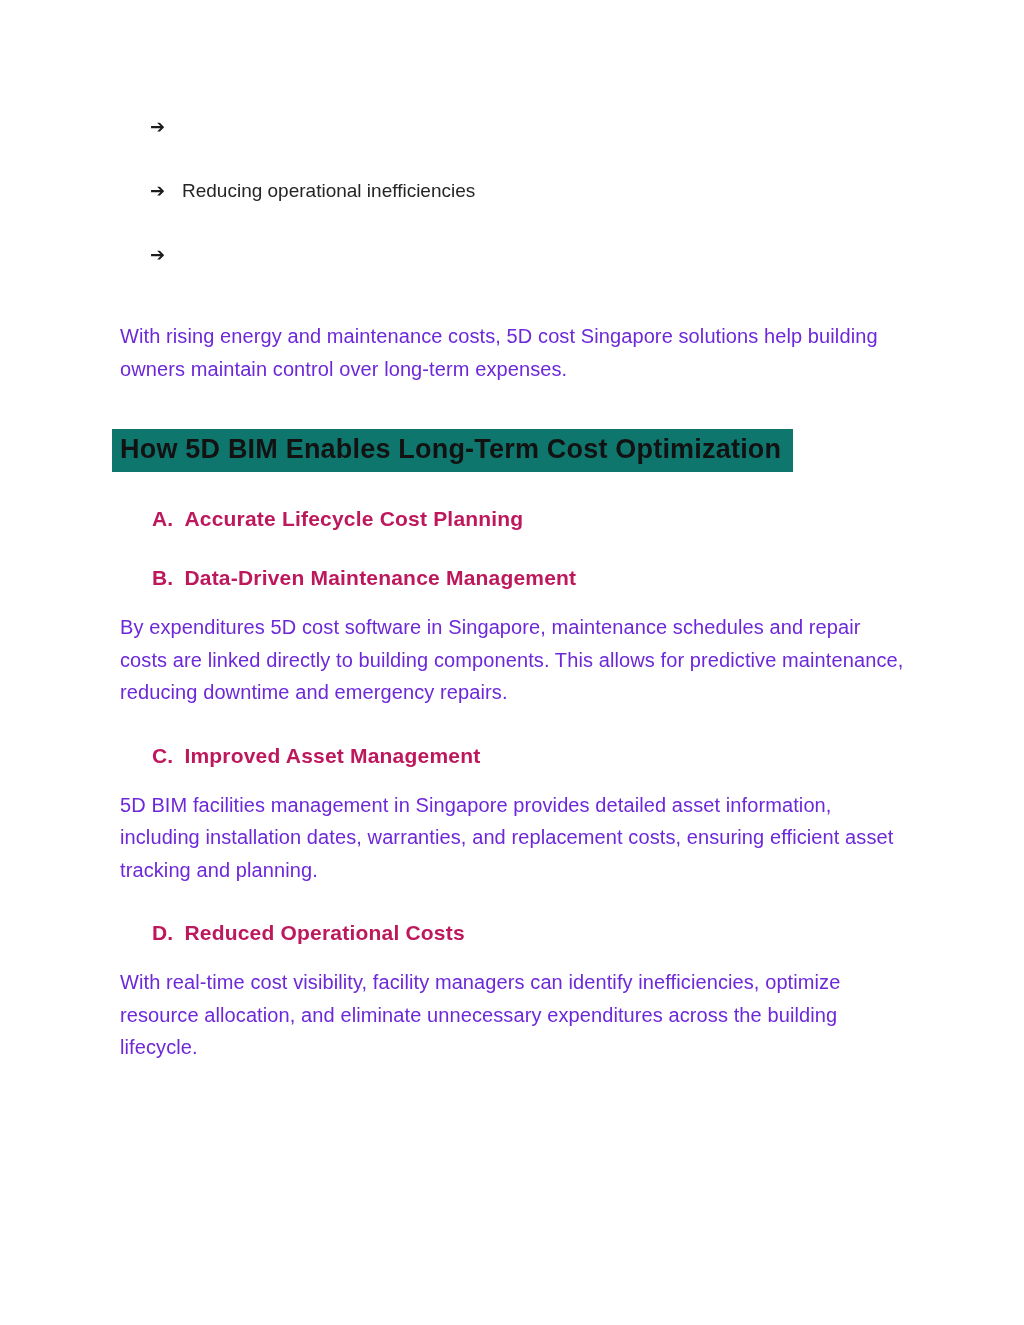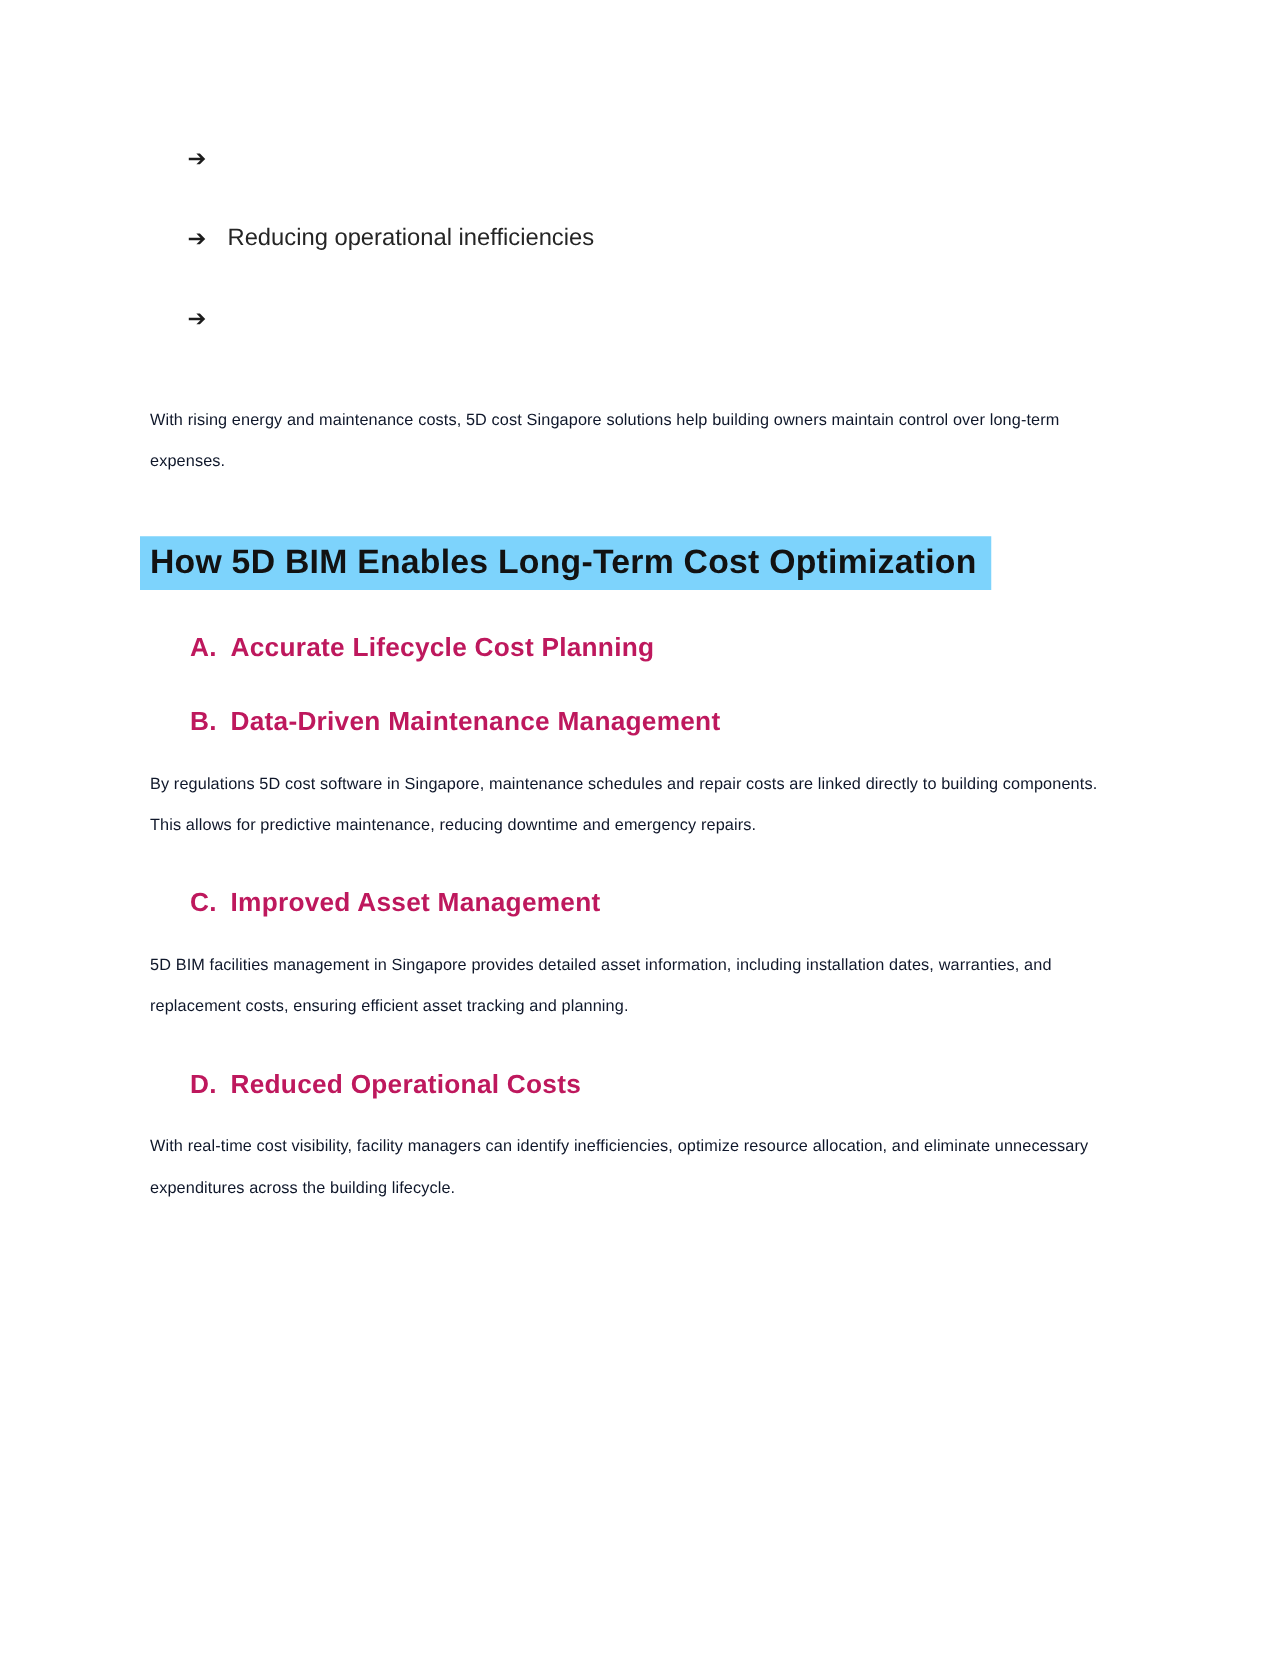--- a/index.html
+++ b/index.html
@@ -28,36 +28,36 @@
   }
   .bullet-marker {
     width: 32px;
     flex: 0 0 32px;
     font-size: 18px;
     color: #1c1c1c;
   }
 
   
   .para {
-    font-size: 13px;
+    font-size: 20px;
     line-height: 32.5px;
-    color: #0f172a;
+    color: #6d28d9;
     max-width: 800px;
     letter-spacing: 0.1px;
   }
   .intro { margin-top: 50px; }
 
   
   .main-heading-wrap { margin-top: 44px; margin-left: -8px; }
   .main-heading {
     display: inline-block;
     font-size: 27px;
     font-weight: 700;
     color: #121212;
-    background: #7dd3fc;
+    background: #0f766e;
     padding: 5px 12px 7px 8px;
     letter-spacing: 0.2px;
   }
 
   
   .section-heading {
     margin-top: 35px;
     margin-left: 32px;
     font-size: 21px;
     font-weight: 700;
@@ -90,21 +90,21 @@
   <div class="main-heading-wrap">
     <h1 class="main-heading">How 5D BIM Enables Long-Term Cost Optimization</h1>
   </div>
 
   <div>
     <h2 class="section-heading"><span class="section-label">A.</span><span>Accurate Lifecycle Cost Planning</span></h2>
   </div>
 
   <div>
     <h2 class="section-heading"><span class="section-label">B.</span><span>Data-Driven Maintenance Management</span></h2>
-    <p class="para section-body">By regulations 5D cost software in Singapore, maintenance schedules and repair costs are linked directly to building components. This allows for predictive maintenance, reducing downtime and emergency repairs.</p>
+    <p class="para section-body">By expenditures 5D cost software in Singapore, maintenance schedules and repair costs are linked directly to building components. This allows for predictive maintenance, reducing downtime and emergency repairs.</p>
   </div>
 
   <div>
     <h2 class="section-heading"><span class="section-label">C.</span><span>Improved Asset Management</span></h2>
     <p class="para section-body">5D BIM facilities management in Singapore provides detailed asset information, including installation dates, warranties, and replacement costs, ensuring efficient asset tracking and planning.</p>
   </div>
 
   <div>
     <h2 class="section-heading"><span class="section-label">D.</span><span>Reduced Operational Costs</span></h2>
     <p class="para section-body">With real-time cost visibility, facility managers can identify inefficiencies, optimize resource allocation, and eliminate unnecessary expenditures across the building lifecycle.</p>

